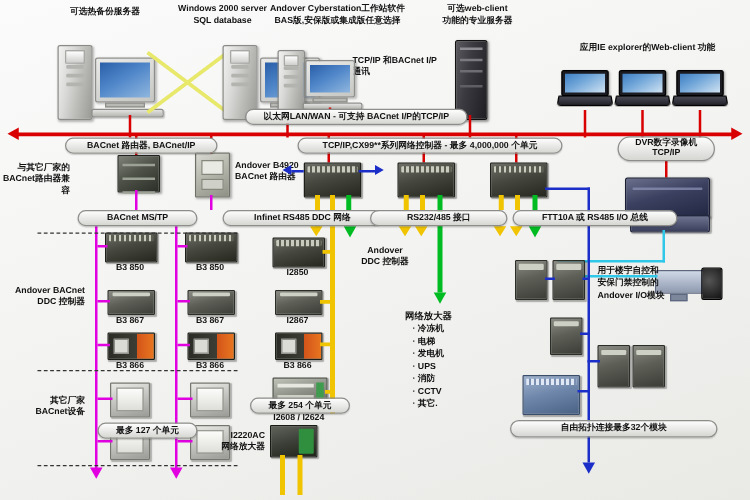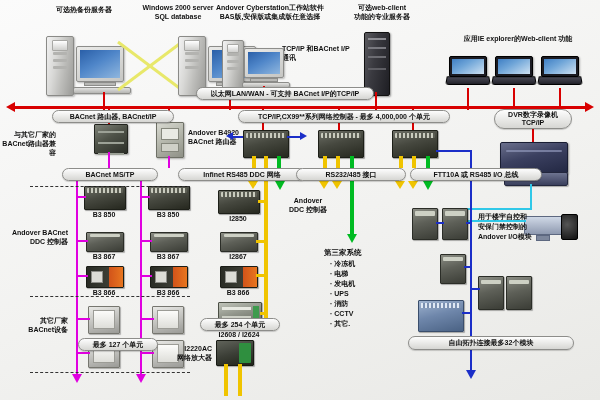--- a/index.html
+++ b/index.html
@@ -401,21 +401,21 @@
   <div class="ln yel" style="left:224px;top:364px;width:4px;height:32px;"></div>
   <div class="ln yel" style="left:238px;top:364px;width:4px;height:32px;"></div>
 
   <div class="ln yel" style="left:323px;top:156px;width:4px;height:12px;"></div>
   <div class="arrow ar-d" style="left:319px;top:181px;border-top:8px solid #f0c400;"></div>
   <div class="ln yel" style="left:336px;top:156px;width:4px;height:12px;"></div>
   <div class="arrow ar-d" style="left:332px;top:181px;border-top:8px solid #f0c400;"></div>
   <div class="ln grn" style="left:350px;top:156px;width:4px;height:78px;"></div>
   <div class="arrow ar-d" style="left:347px;top:234px;border-top:9px solid #00bb22;"></div>
 
-  <div class="lbl l" style="left:324px;top:248px;width:70px;font-size:7.5px;line-height:10px;">第三家系统</div>
+  <div class="lbl l" style="left:324px;top:248px;width:70px;font-size:7.5px;line-height:10px;">网络放大器</div>
   <div class="lbl l" style="left:330px;top:259px;width:64px;line-height:10px;">· 冷冻机</div>
   <div class="lbl l" style="left:330px;top:269px;width:64px;line-height:10px;">· 电梯</div>
   <div class="lbl l" style="left:330px;top:279px;width:64px;line-height:10px;">· 发电机</div>
   <div class="lbl l" style="left:330px;top:289px;width:64px;line-height:10px;">· UPS</div>
   <div class="lbl l" style="left:330px;top:299px;width:64px;line-height:10px;">· 消防</div>
   <div class="lbl l" style="left:330px;top:309px;width:64px;line-height:10px;">· CCTV</div>
   <div class="lbl l" style="left:330px;top:319px;width:64px;line-height:10px;">· 其它.</div>
 
   <div class="ln yel" style="left:399px;top:156px;width:4px;height:12px;"></div>
   <div class="arrow ar-d" style="left:395px;top:181px;border-top:8px solid #f0c400;"></div>

